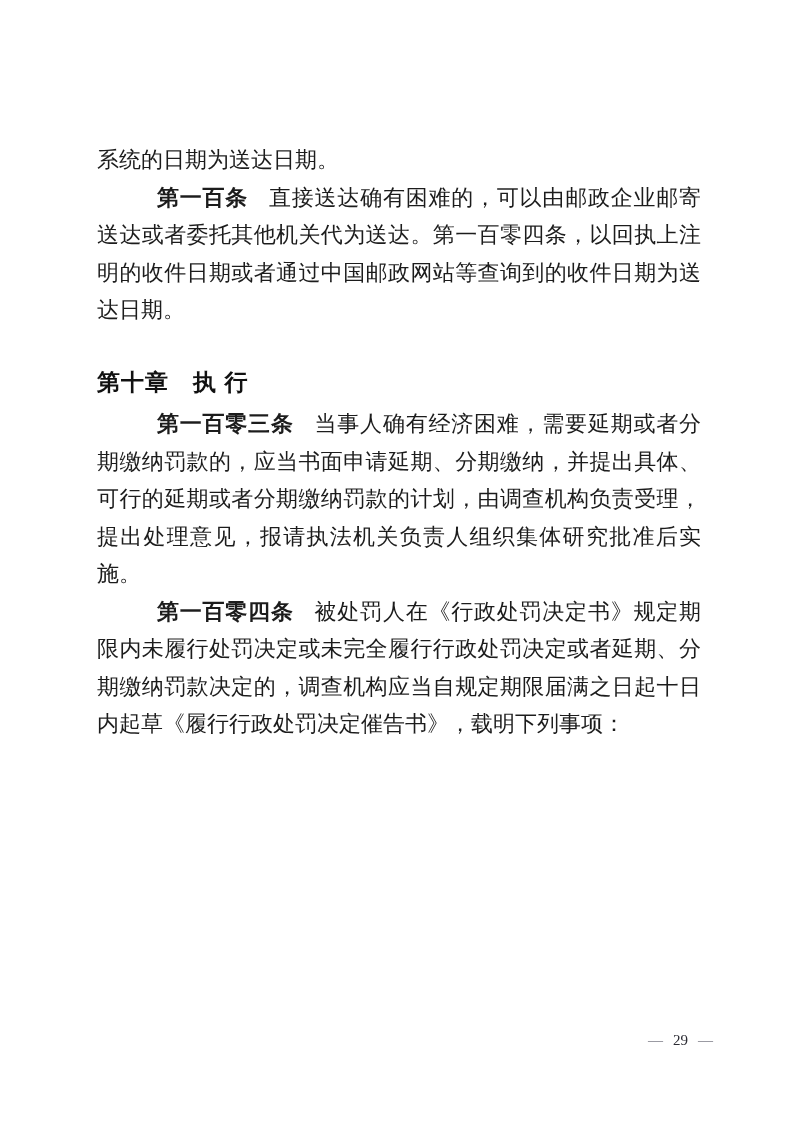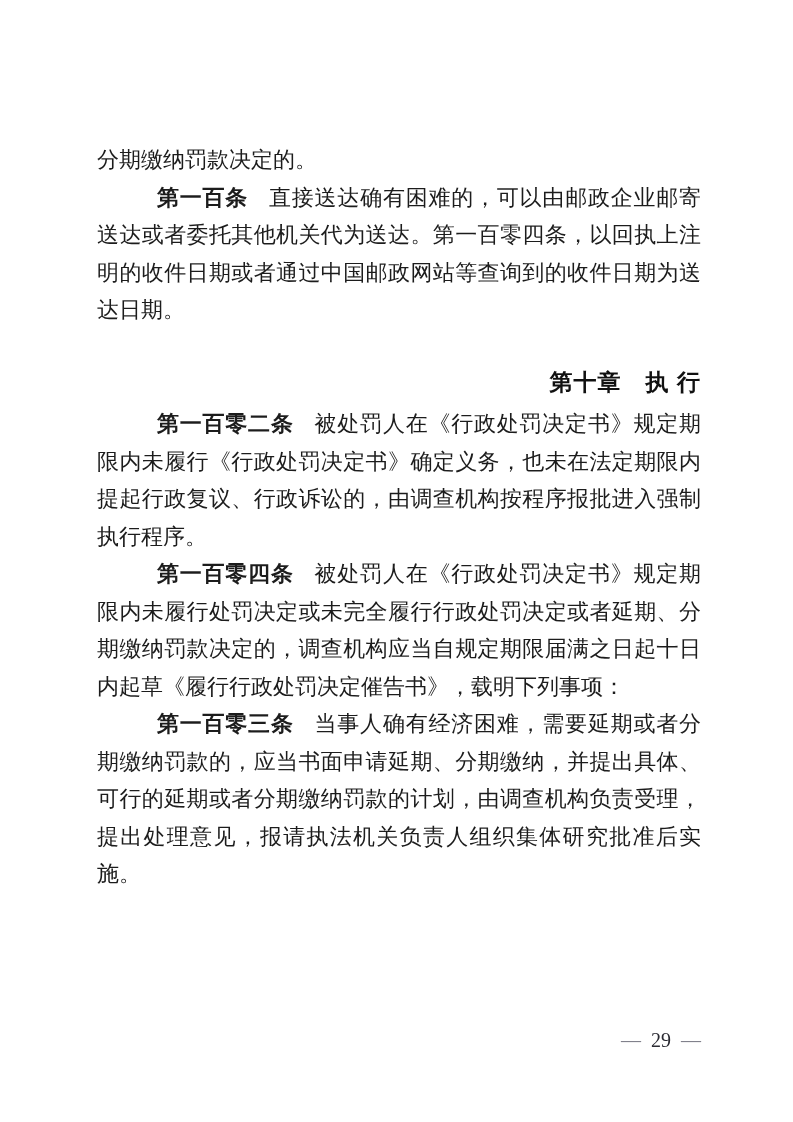--- a/index.html
+++ b/index.html
@@ -32,71 +32,68 @@
   }
   .article-label {
     font-weight: bold;
     margin-right: 0.95em;
     margin-left: 16px;
   }
   h2.chapter-heading {
     font-family: "Liberation Sans", "DejaVu Sans", sans-serif;
     font-weight: bold;
     font-size: 23px;
-    text-align: right;
+    text-align: left;
     text-indent: 0;
     letter-spacing: 1px;
     margin-top: 35px;
     margin-bottom: 4px;
     line-height: 37.5px;
     color: #111111;
   }
   .page-footer {
     position: absolute;
     top: 1026px;
-    right: 92px;
-    font-size: 20px;
+    right: 80px;
+    font-size: 15px;
     line-height: 28px;
     white-space: nowrap;
   }
   .page-footer .dash {
     color: #7a7a85;
     letter-spacing: 0;
   }
   .page-footer .num {
     color: #2b2b33;
     padding: 0 10px;
   }
 </style>
 </head>
 <body>
 
 <div class="page">
 
   <div class="text-block">
 
-    <p class="continuation">分期缴纳罚款决定的。</p>
+    <p class="continuation">系统的日期为送达日期。</p>
 
     <p class="article">
       <span class="article-label">第一百条</span><span>直接送达确有困难的，可以由邮政企业邮寄送达或者委托其他机关代为送达。第一百零四条，以回执上注明的收件日期或者通过中国邮政网站等查询到的收件日期为送达日期。</span>
     </p>
 
 
     <h2 class="chapter-heading">第十章　执 行</h2>
 
+
     <p class="article">
-      <span class="article-label">第一百零二条</span><span>被处罚人在《行政处罚决定书》规定期限内未履行《行政处罚决定书》确定义务，也未在法定期限内提起行政复议、行政诉讼的，由调查机构按程序报批进入强制执行程序。</span>
+      <span class="article-label">第一百零三条</span><span>当事人确有经济困难，需要延期或者分期缴纳罚款的，应当书面申请延期、分期缴纳，并提出具体、可行的延期或者分期缴纳罚款的计划，由调查机构负责受理，提出处理意见，报请执法机关负责人组织集体研究批准后实施。</span>
     </p>
 
     <p class="article">
       <span class="article-label">第一百零四条</span><span>被处罚人在《行政处罚决定书》规定期限内未履行处罚决定或未完全履行行政处罚决定或者延期、分期缴纳罚款决定的，调查机构应当自规定期限届满之日起十日内起草《履行行政处罚决定催告书》，载明下列事项：</span>
-    </p>
-
-    <p class="article">
-      <span class="article-label">第一百零三条</span><span>当事人确有经济困难，需要延期或者分期缴纳罚款的，应当书面申请延期、分期缴纳，并提出具体、可行的延期或者分期缴纳罚款的计划，由调查机构负责受理，提出处理意见，报请执法机关负责人组织集体研究批准后实施。</span>
     </p>
 
   </div>
 
   <div class="page-footer">
     <span class="dash">—</span><span class="num">29</span><span class="dash">—</span>
   </div>
 
 </div>
 

